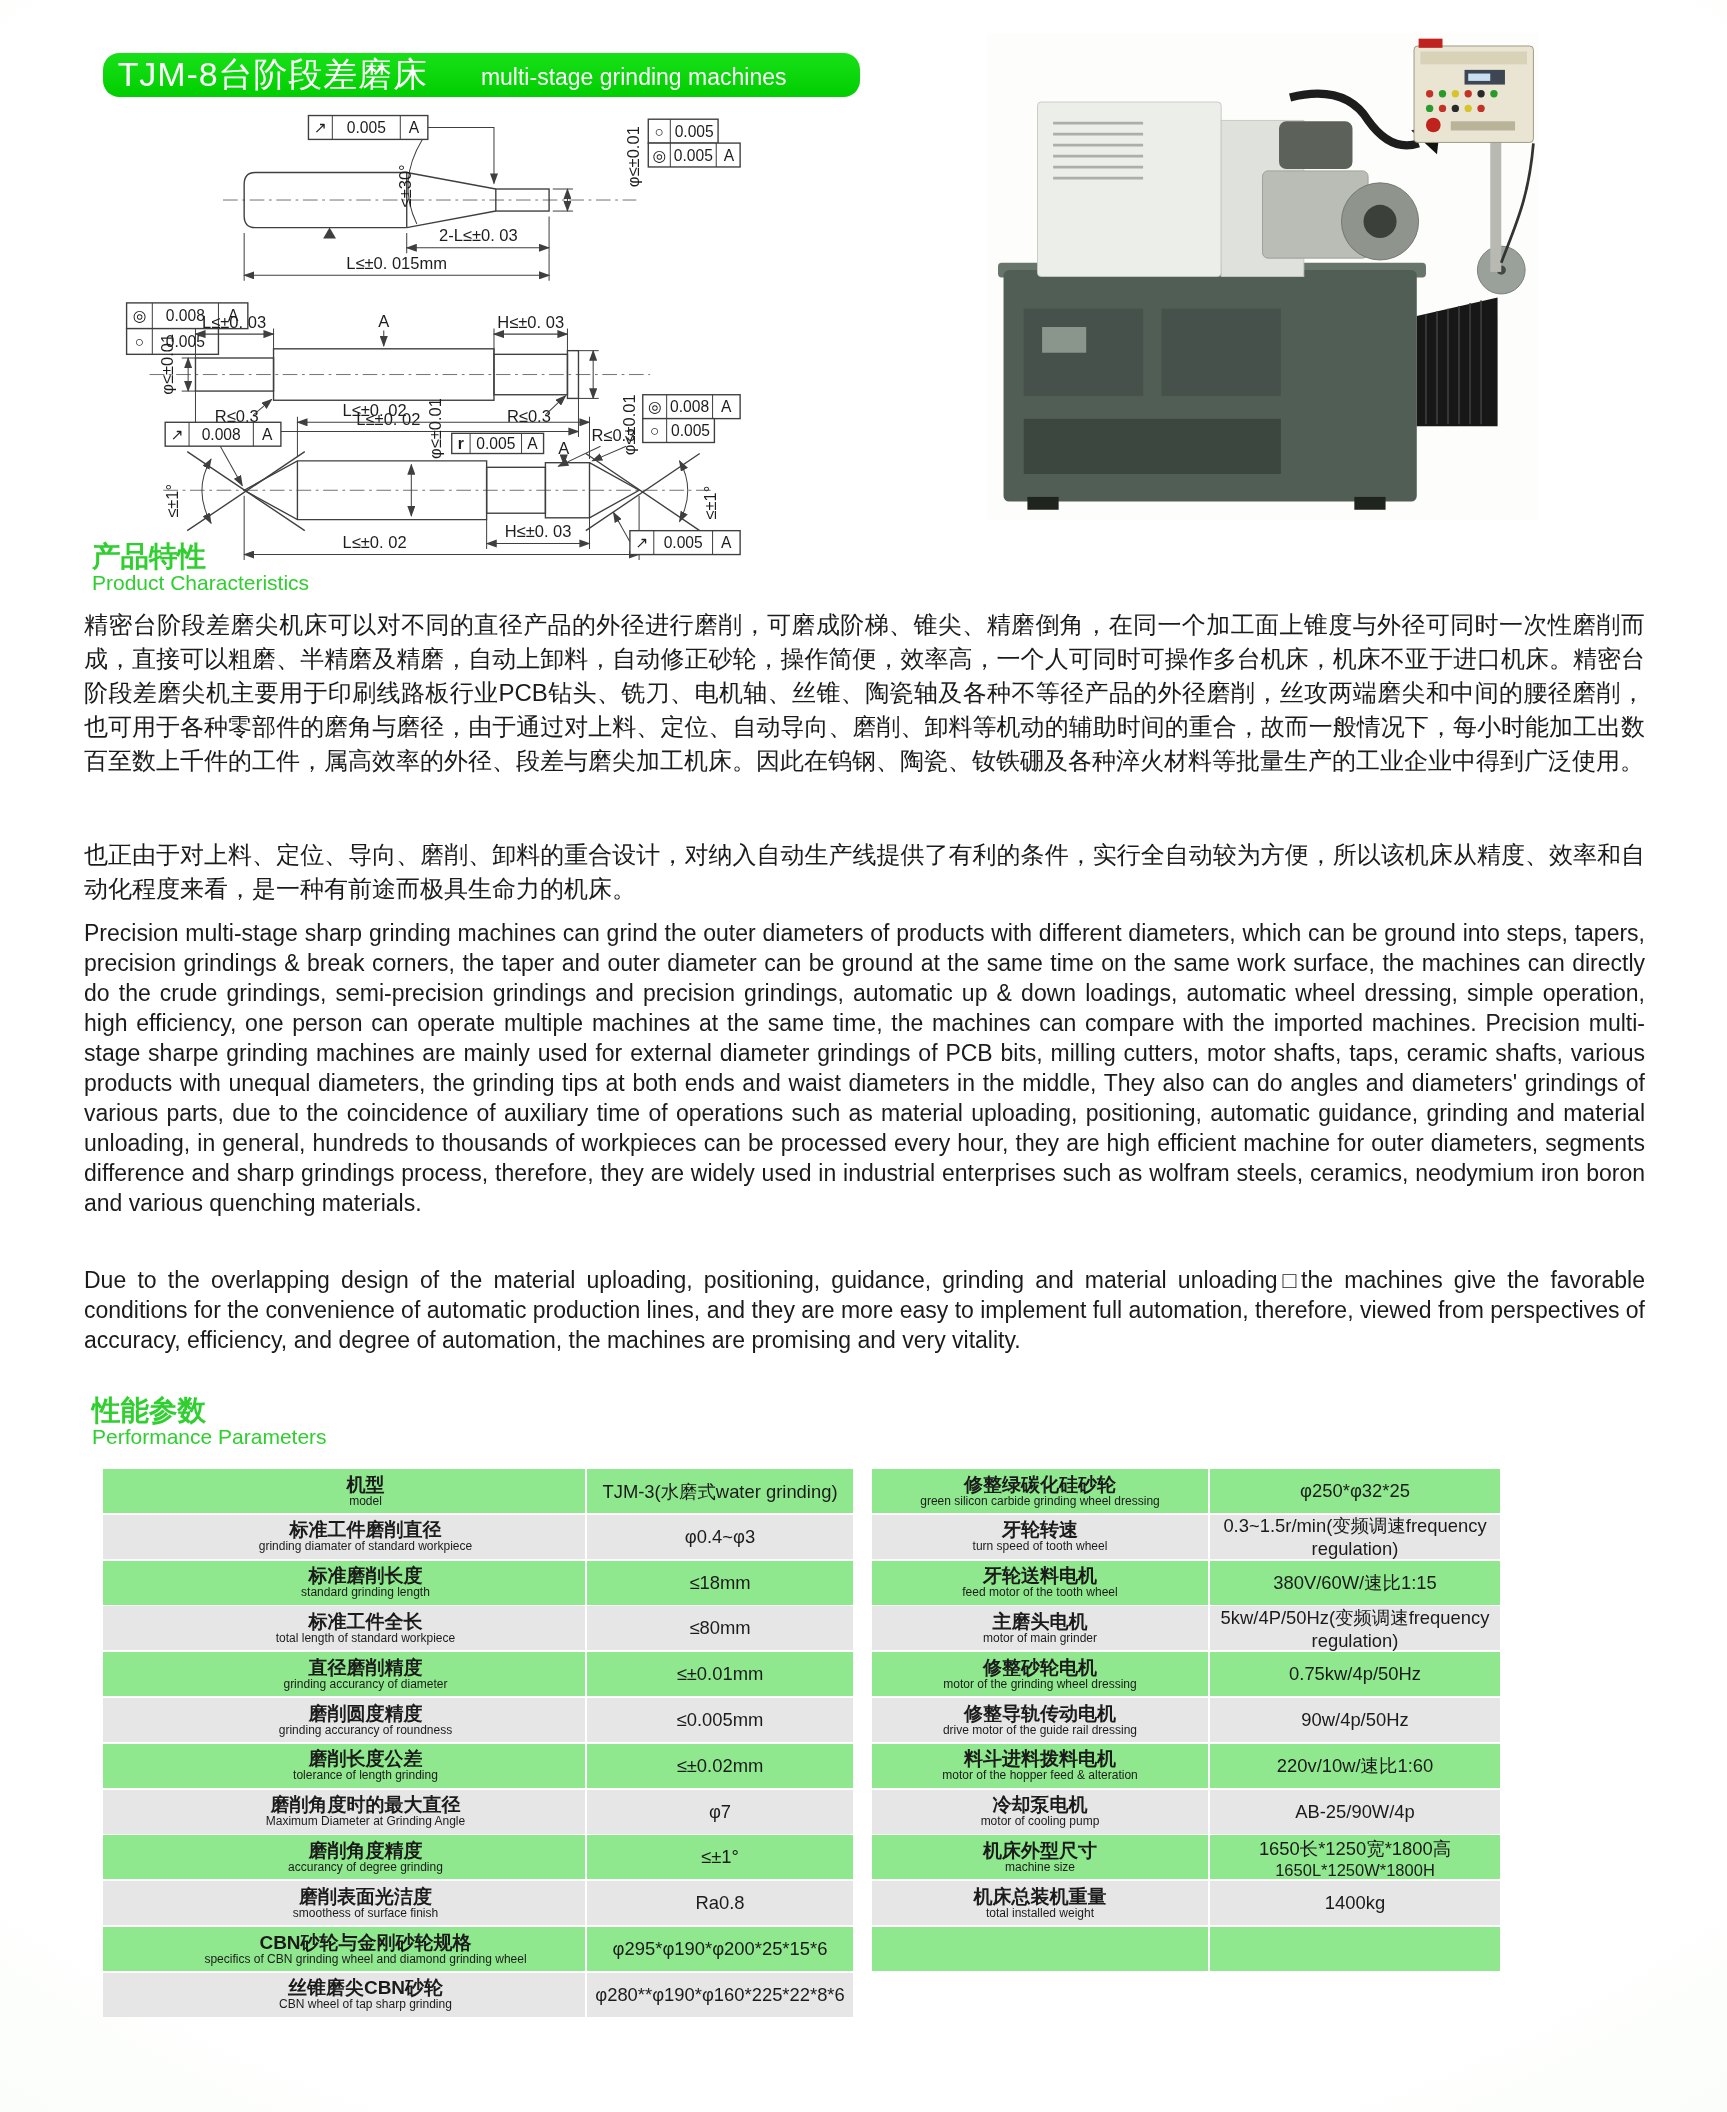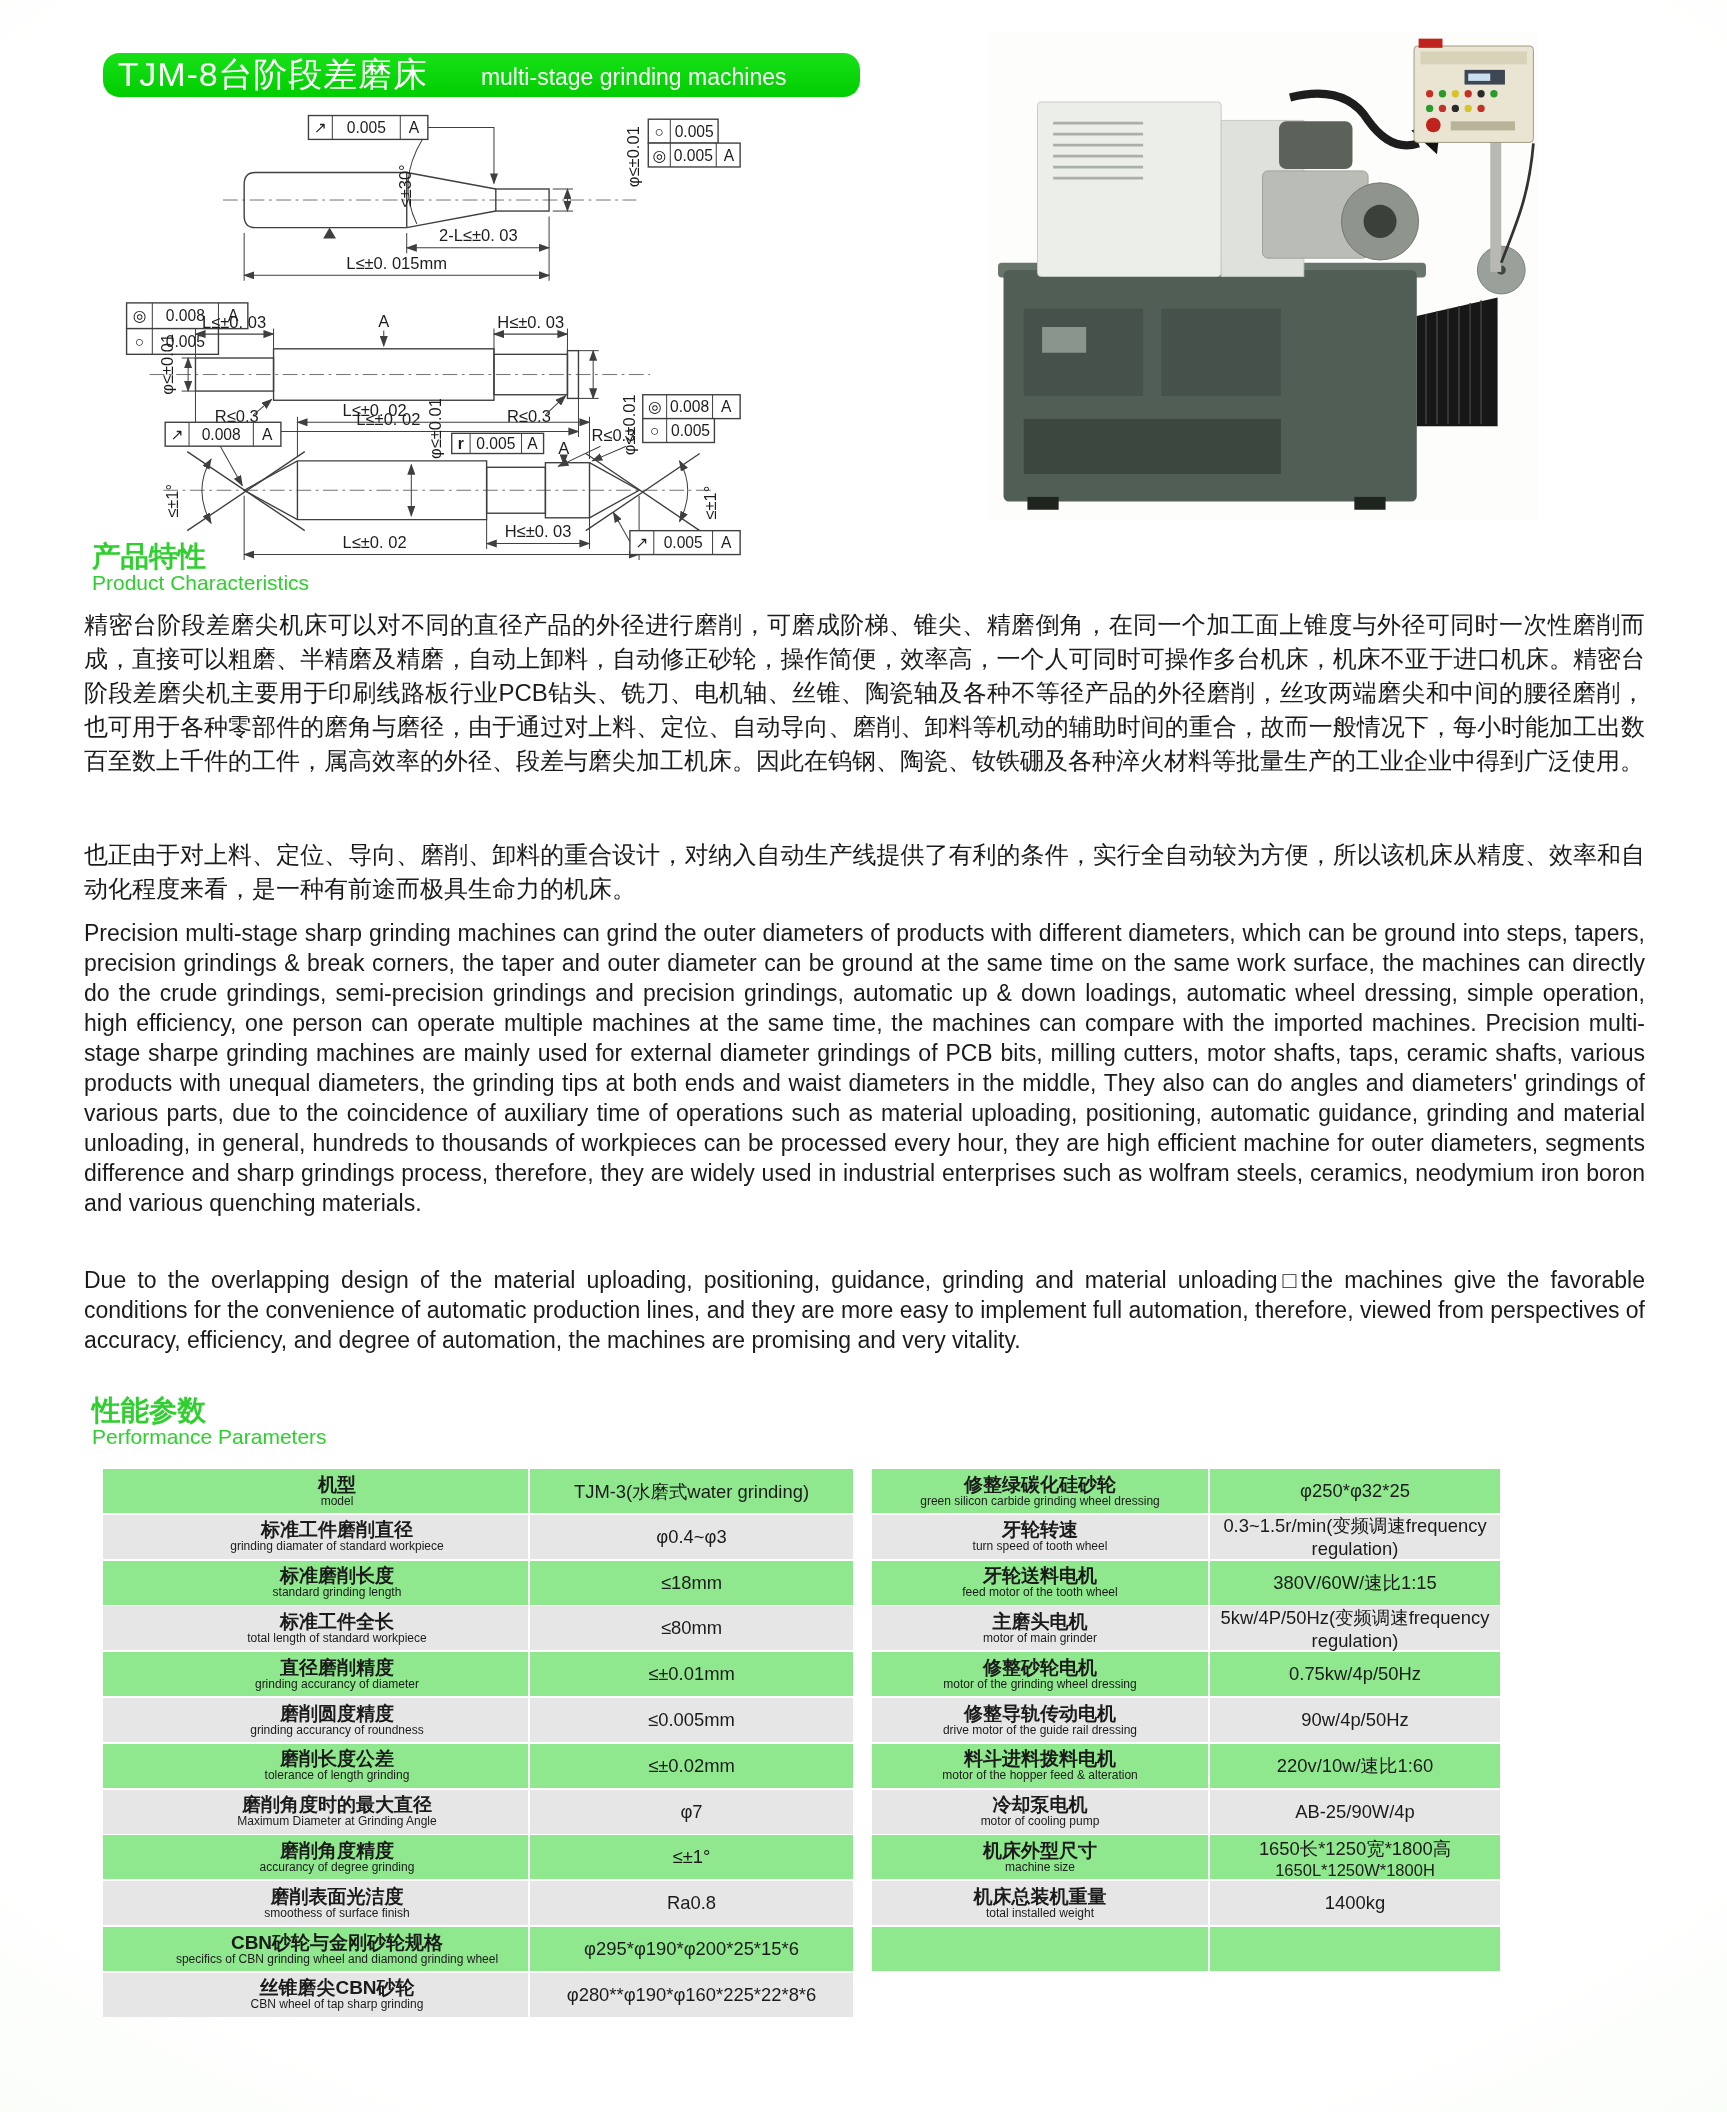--- a/index.html
+++ b/index.html
@@ -38,21 +38,21 @@
 
   
   .ptable{position:absolute;top:1469px;}
   .ptable.tleft{left:103px;width:750px;}
   .ptable.tright{left:872px;width:628px;}
   .prow{display:flex;height:44px;margin-bottom:1.8px;}
   .prow.green{background:#8fe88d;}
   .prow.gray{background:#e6e6e6;}
   .pname{display:flex;flex-direction:column;justify-content:center;align-items:center;
          border-right:2.8px solid #ffffff;box-sizing:border-box;text-align:center;}
-  .tleft .pname{width:427px;padding-left:43px;}
+  .tleft .pname{width:484px;padding-left:43px;}
   .tright .pname{width:338px;}
   .pval{flex:1;display:flex;flex-direction:column;justify-content:center;align-items:center;
         font-size:18.4px;text-align:center;}
   .nzh{font-size:19px;font-weight:bold;line-height:21px;}
   .nen{font-size:12px;line-height:13.8px;}
   .v2{font-size:16.5px;line-height:18.4px;}
 </style>
 </head>
 <body>
 

